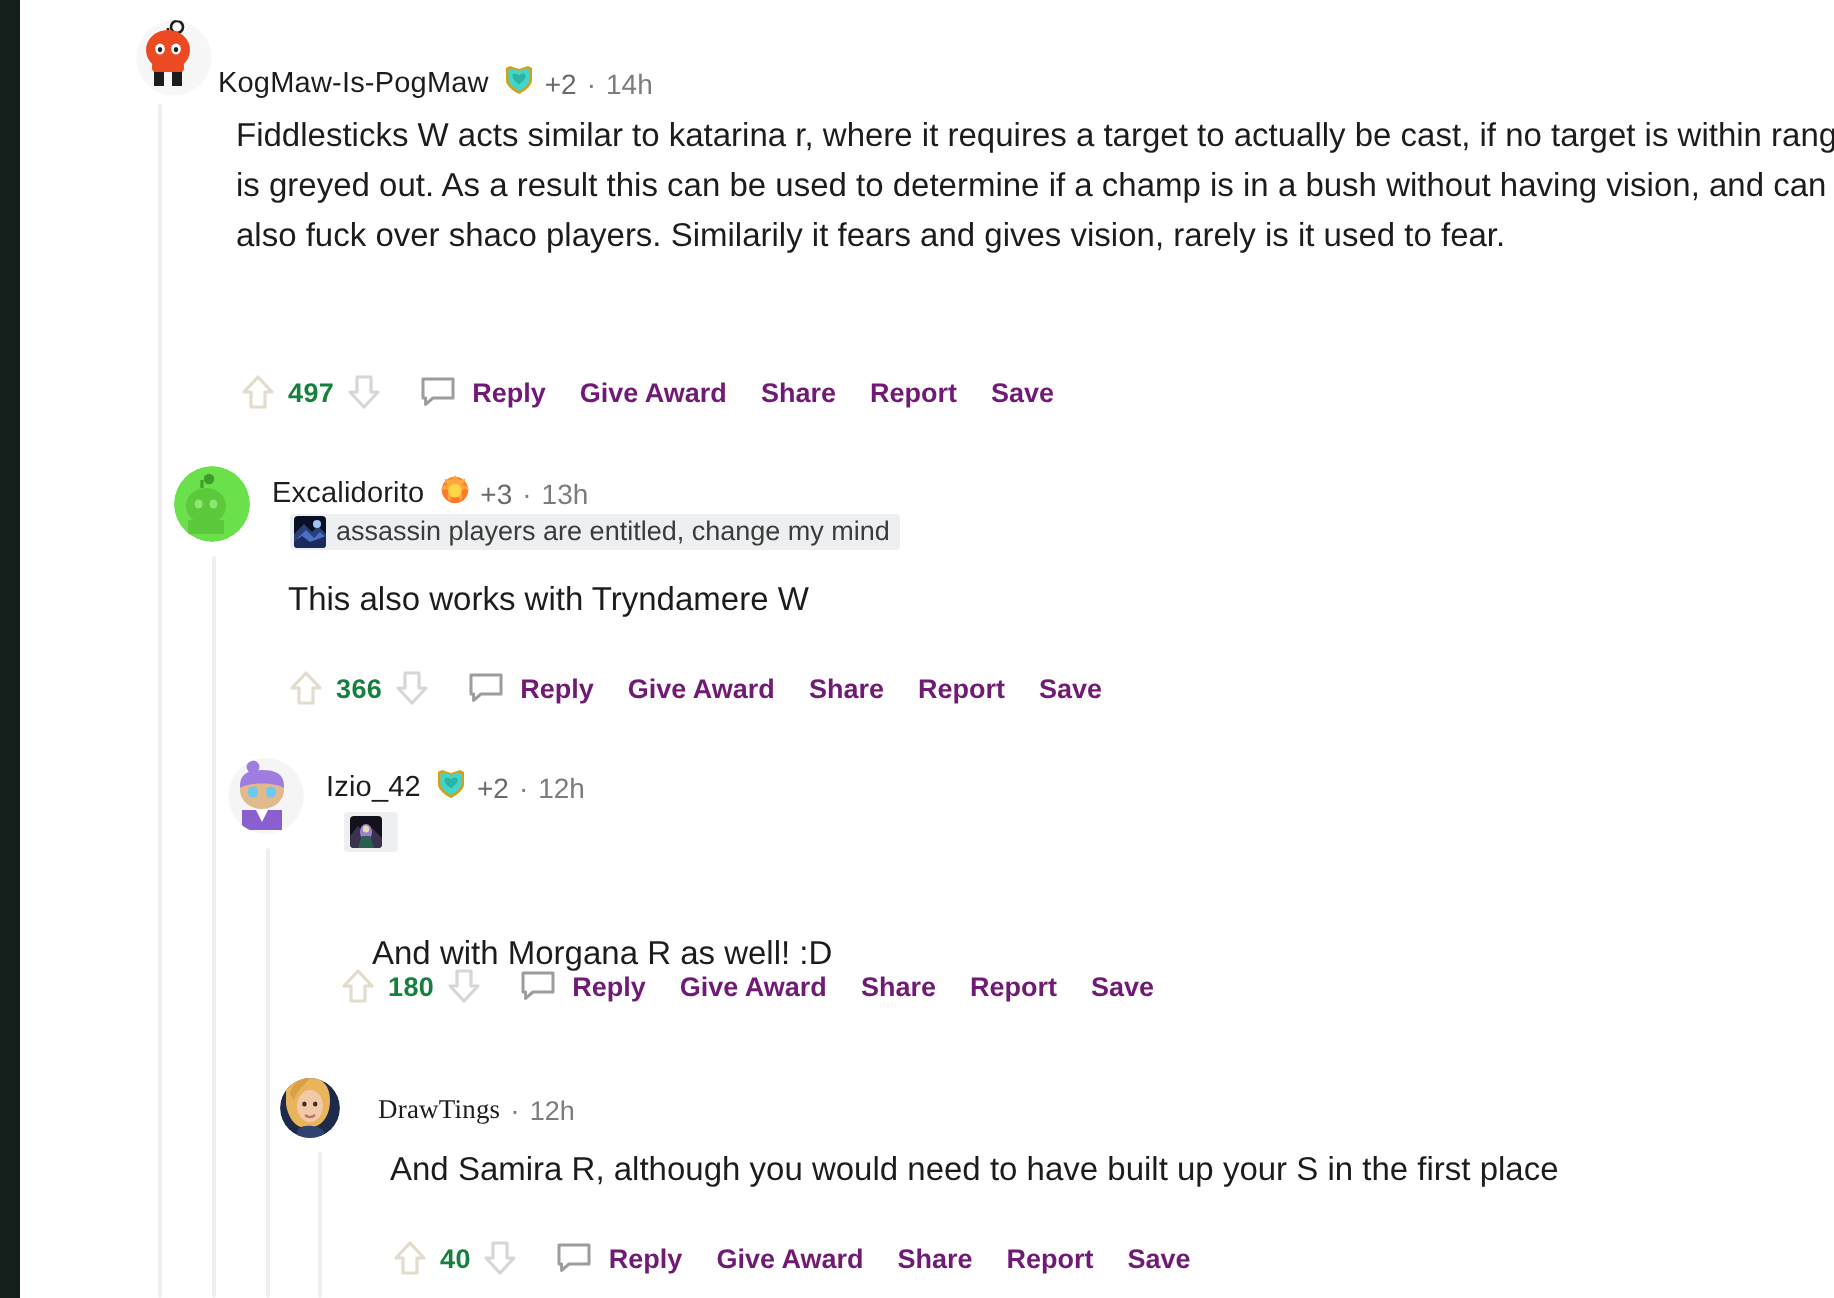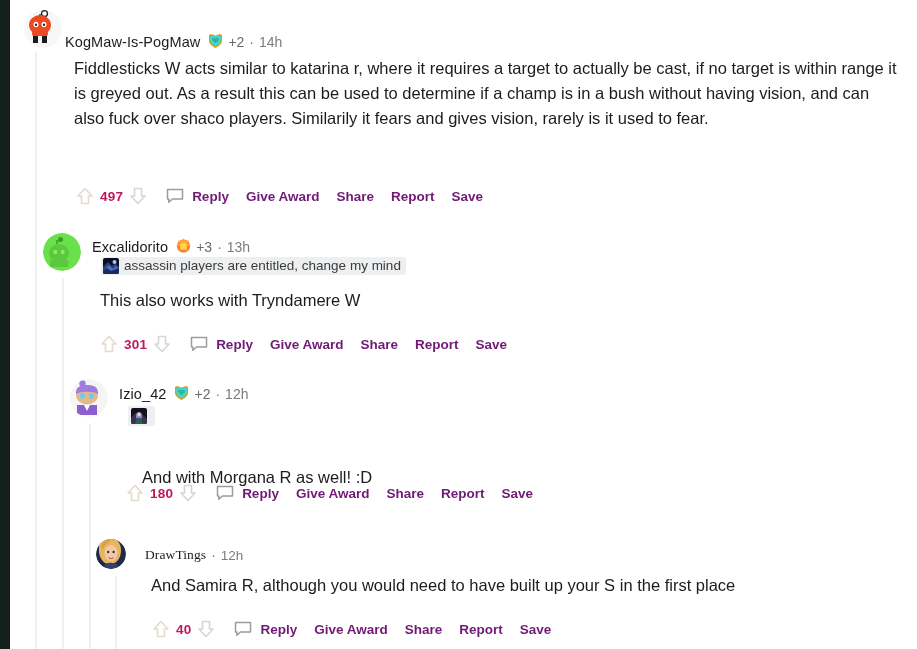--- a/index.html
+++ b/index.html
@@ -18,20 +18,21 @@
   
   .left-rail {
     position: absolute; left: 0; top: 0;
     width: 10px; height: 649px;
     background: #131f1a;
   }
   .page {
     position: absolute; left: 10px; top: 0;
     width: 747px; height: 649px;
     background: #ffffff;
+    padding-left: 44px;
   }
 
   
   .comment {
     position: relative;
   }
   .thread-line {
     position: absolute;
     width: 2px;
     background: #edeff1;
@@ -87,21 +88,21 @@
   
   .actions {
     display: flex;
     align-items: center;
     height: 24px;
     gap: 0;
   }
   .vote-group { display: flex; align-items: center; gap: 4px; }
   .arrow { width: 22px; height: 22px; display: block; }
   .score {
-    font-size: 13.5px; font-weight: bold; color: #be185d;
+    font-size: 13.5px; font-weight: bold; color: #15803d;
     min-width: 14px; text-align: center; letter-spacing: .2px;
   }
   .act {
     font-size: 13.5px;
     font-weight: bold;
     color: #701a75;
     margin-left: 17px;
     white-space: nowrap;
   }
   .reply-wrap { display: flex; align-items: center; margin-left: 16px; gap: 7px; }
@@ -223,21 +224,21 @@
         </span>
       </div>
 
       <div class="body-text" style="position:absolute; left:90px; top:288px; width:802px;">This also works with Tryndamere W</div>
 
       <div class="actions" style="position:absolute; left:88px; top:332px;">
         <div class="vote-group">
           <svg class="arrow" viewBox="0 0 22 22">
             <path d="M11 3.5 L18 11 L14.5 11 L14.5 18.5 L7.5 18.5 L7.5 11 L4 11 Z" fill="none" stroke="#e3dbcb" stroke-width="1.6" stroke-linejoin="round"></path>
           </svg>
-          <span class="score">301</span>
+          <span class="score">366</span>
           <svg class="arrow" viewBox="0 0 22 22">
             <path d="M11 18.5 L4 11 L7.5 11 L7.5 3.5 L14.5 3.5 L14.5 11 L18 11 Z" fill="none" stroke="#d6d6d6" stroke-width="1.6" stroke-linejoin="round"></path>
           </svg>
         </div>
         <div class="reply-wrap">
           <svg class="bubble" viewBox="0 0 20 20">
             <path d="M2.5 3.5 H17.5 V13 H7.5 L3.8 16.2 V13 H2.5 Z" fill="none" stroke="#9a9c9e" stroke-width="1.5" stroke-linejoin="round"></path>
           </svg>
           <span class="act">Reply</span>
         </div>

